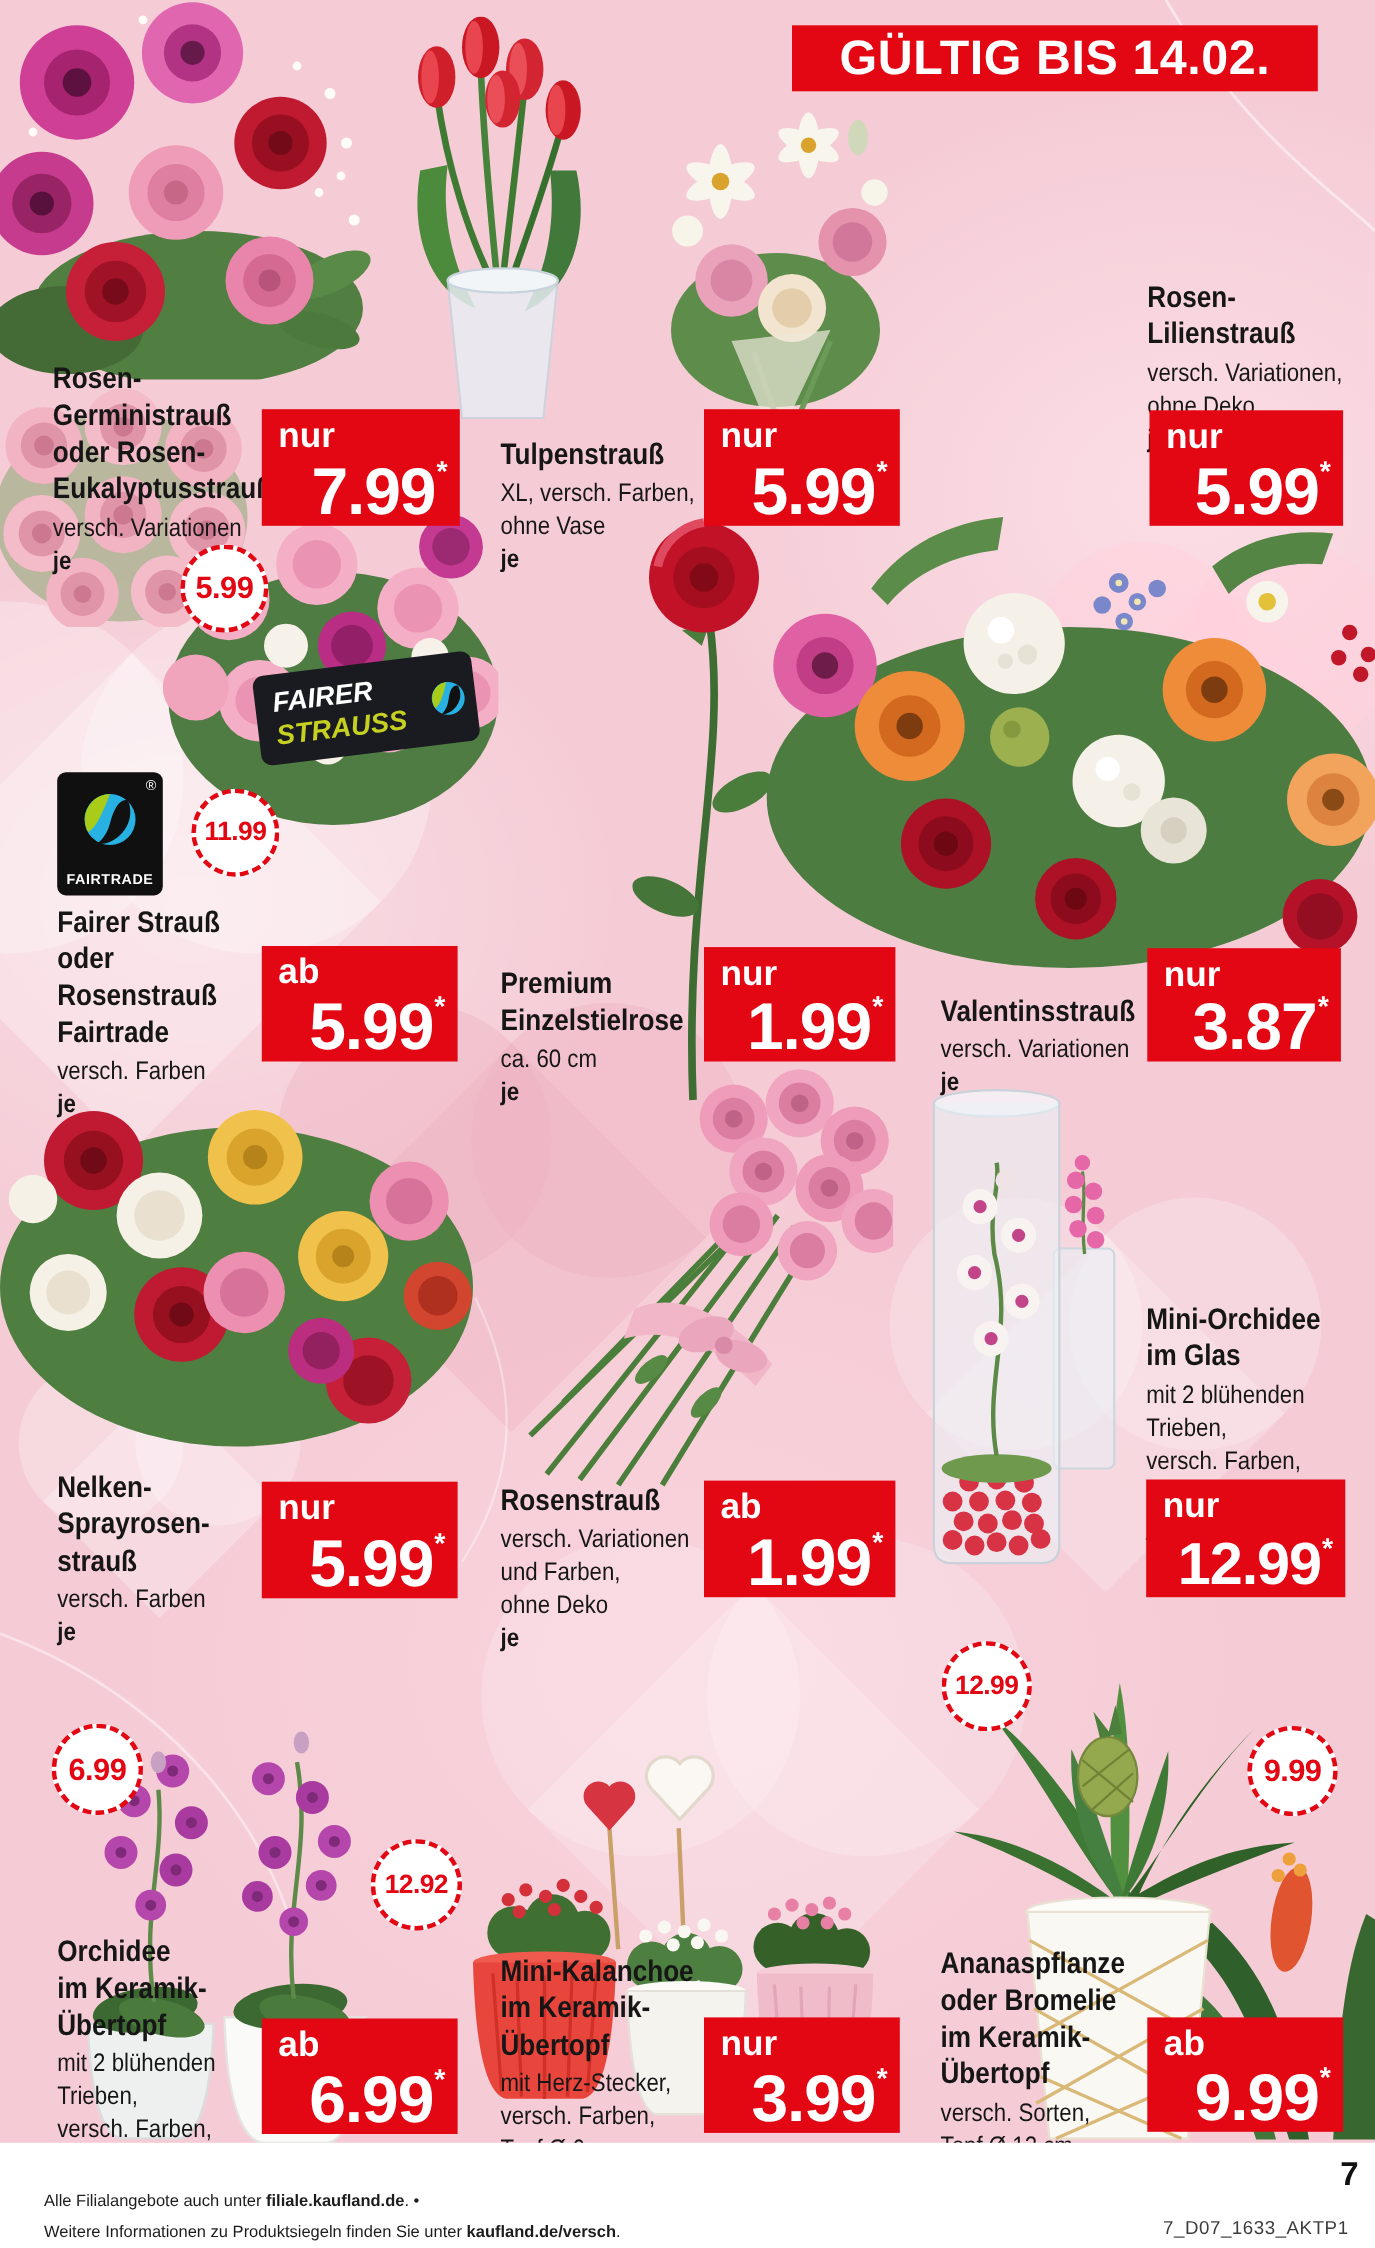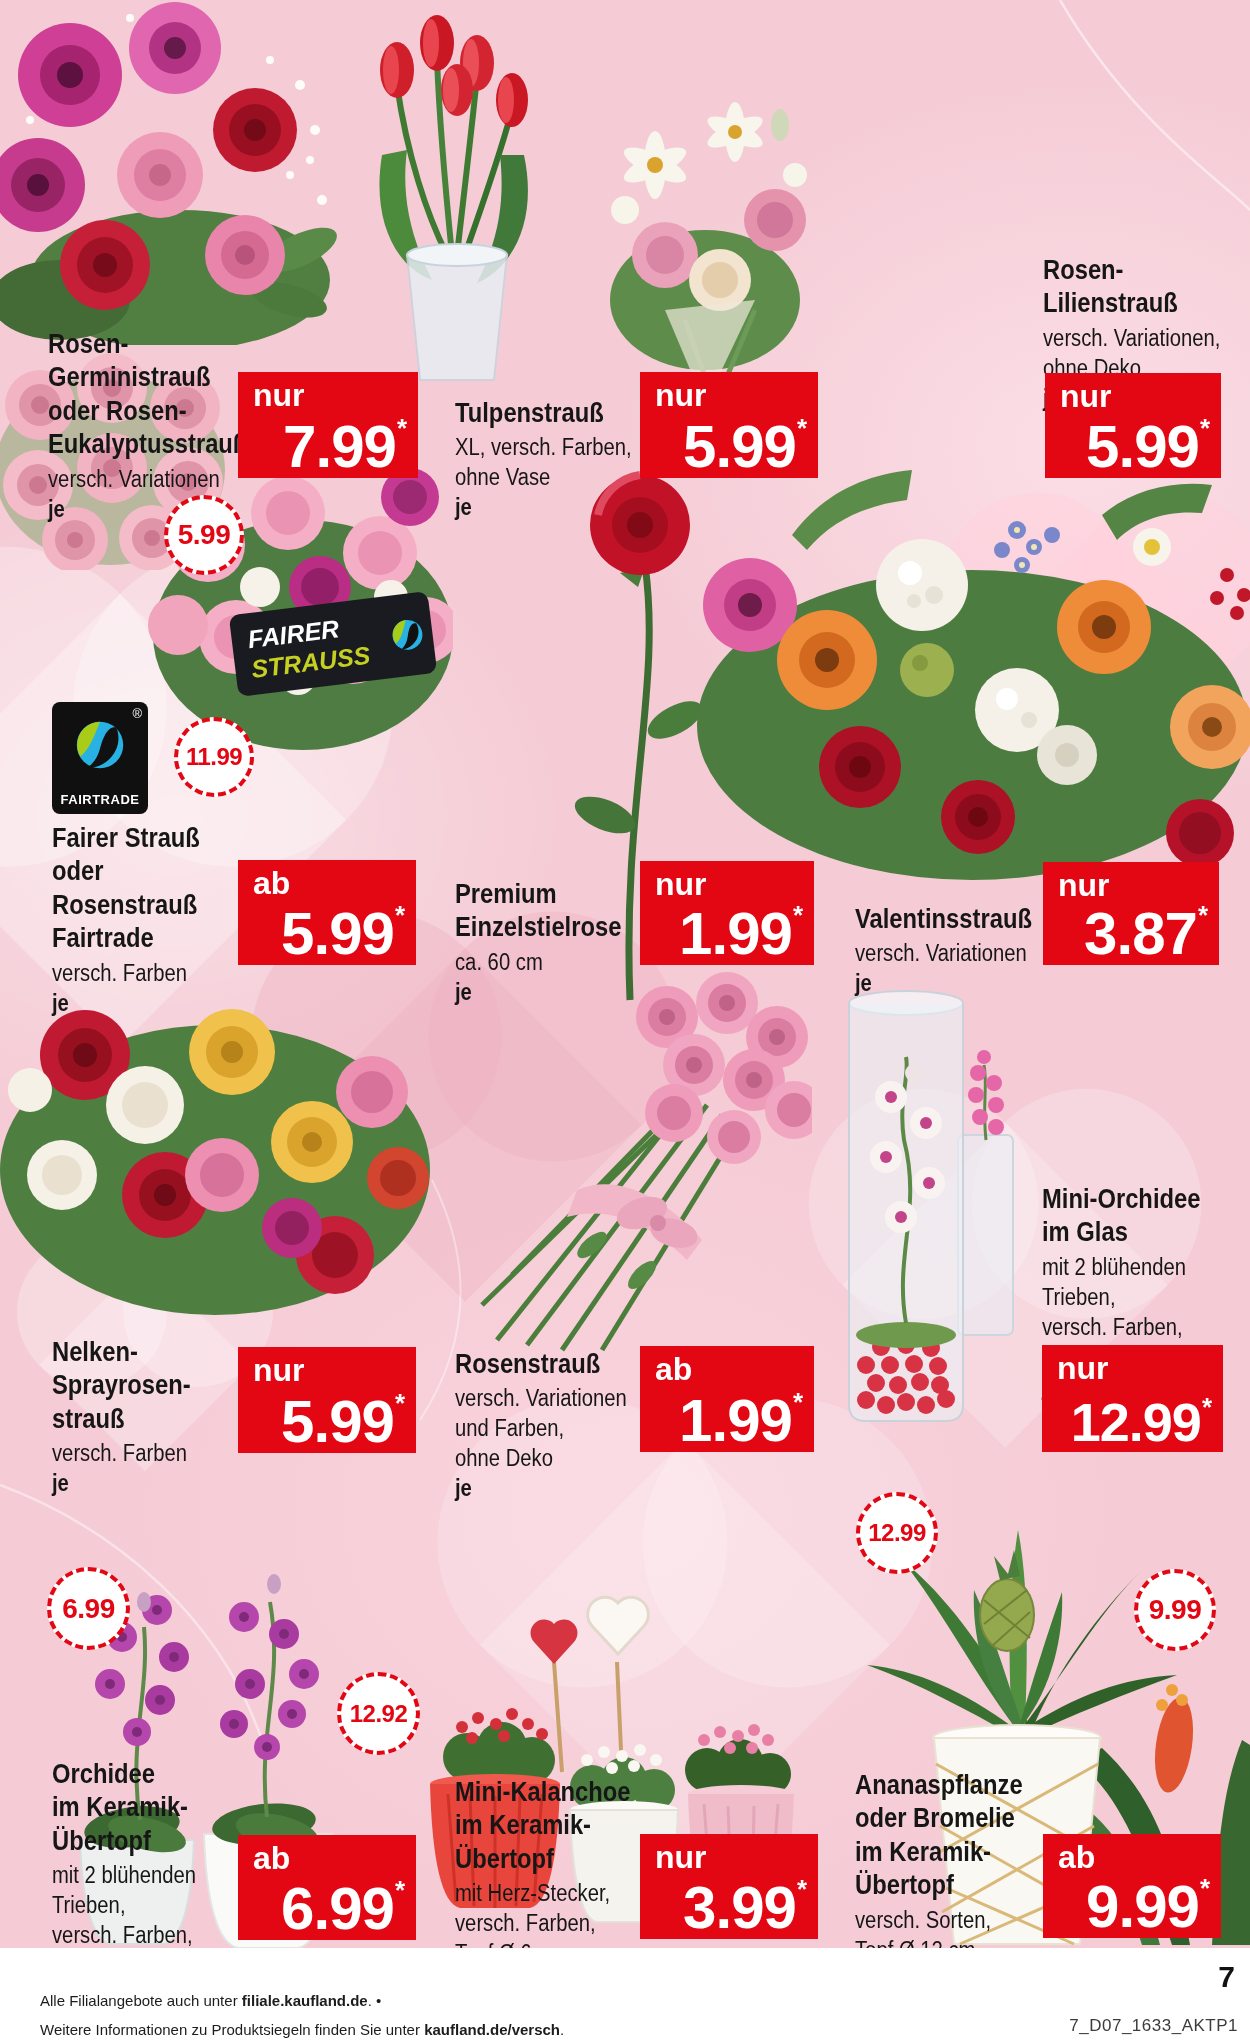--- a/index.html
+++ b/index.html
@@ -75,21 +75,21 @@
   
   .strauss-tag{position:absolute;left:233px;top:603px;width:200px;height:82px;background:#191b20;
     border-radius:10px;transform:rotate(-7deg);color:#fff;}
   .strauss-tag .l1{position:absolute;left:16px;top:12px;font-size:25px;font-weight:800;font-style:italic;}
   .strauss-tag .l2{position:absolute;left:16px;top:42px;font-size:25px;font-weight:800;font-style:italic;color:#c6d021;}
   .strauss-tag .mini-ft{position:absolute;right:8px;top:24px;}
   
   .footer-band{position:absolute;left:0;top:1948px;width:1250px;height:96px;background:#fff;}
   .page-number{position:absolute;left:1195px;top:1960px;width:40px;text-align:right;
     font-size:30px;font-weight:700;color:#111;}
-  .print-code{position:absolute;right:12px;top:2016px;font-size:17px;color:#3c3c3c;letter-spacing:0.5px;}
+  .print-code{position:absolute;right:24px;top:2016px;font-size:17px;color:#3c3c3c;letter-spacing:0.5px;}
   .foot-line{position:absolute;left:40px;font-size:15px;color:#1c1c1c;}
   .fl1{top:1992px;}
   .fl2{top:2021px;}
   .foot-bold{font-weight:700;}
 </style>
 </head>
 <body>
 
 <div class="page">
 
@@ -580,20 +580,23 @@
     <g stroke="#d9b878" stroke-width="3">
       <line x1="114" y1="244" x2="276" y2="334"></line>
         <line x1="118" y1="306" x2="270" y2="392"></line>
         <line x1="124" y1="368" x2="252" y2="424"></line>
       <line x1="276" y1="244" x2="114" y2="334"></line>
         <line x1="272" y1="306" x2="120" y2="392"></line>
         <line x1="266" y1="368" x2="138" y2="424"></line>
     </g>
   </svg>
 
+  <div class="banner">
+    <span>GÜLTIG BIS 14.02.</span>
+  </div>
 
   <div class="ft-logo">
     <span class="ft-reg">®</span>
     <svg class="ft-mark" width="58" height="58" viewBox="0 0 100 100">
       <circle cx="50" cy="50" r="40" fill="#28b2e3"></circle>
       <path d="M50 10 A40 40 0 0 0 16 70 C30 60 38 40 50 10 Z" fill="#a8cc17"></path>
       <path d="M30 88 C52 70 48 52 58 34 C64 22 72 18 78 20 C86 38 82 62 62 78 C52 86 40 90 30 88 Z" fill="#111111"></path>
     </svg>
     <div class="ft-label">FAIRTRADE</div>
   </div>

